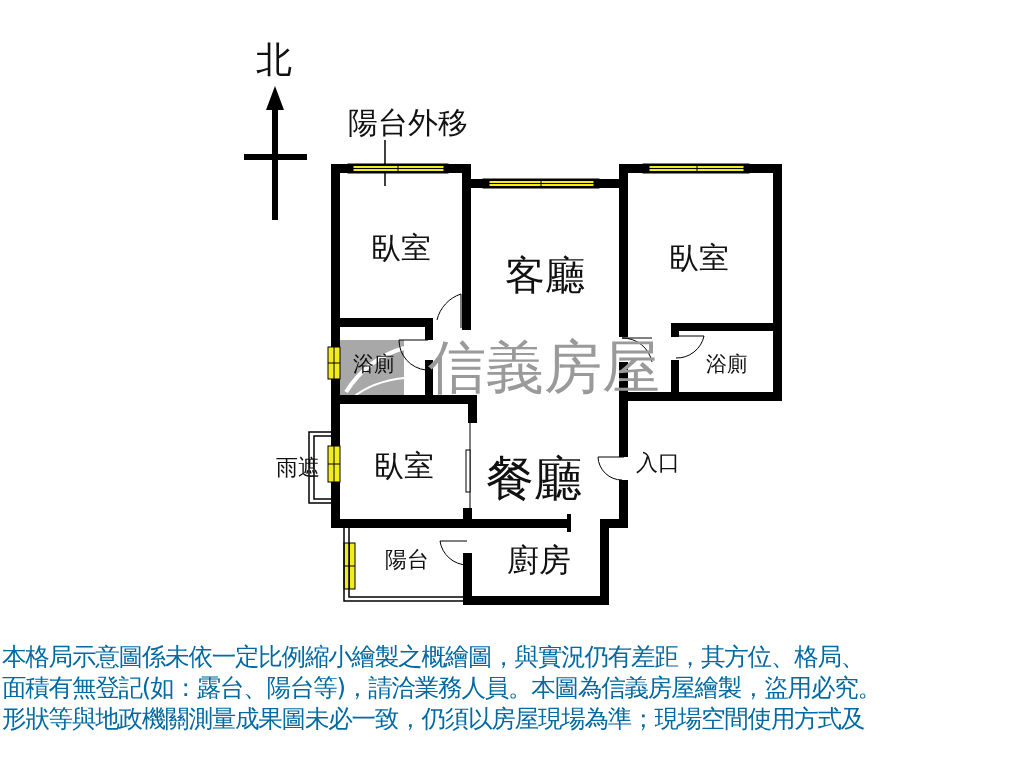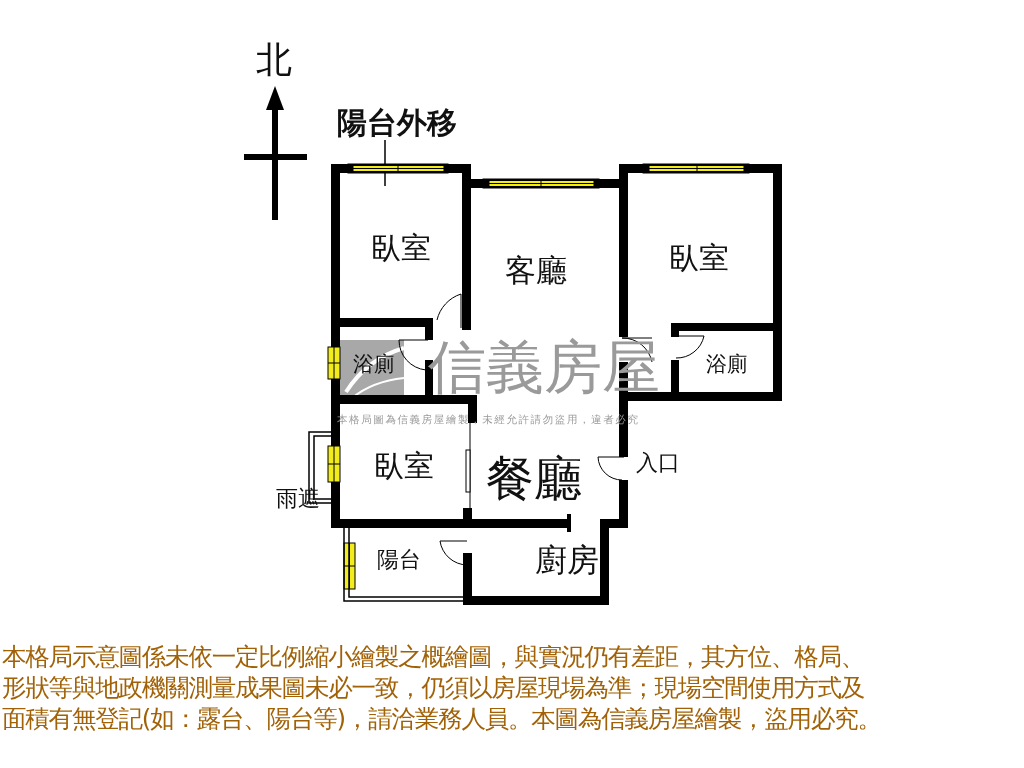--- a/index.html
+++ b/index.html
@@ -1,20 +1,20 @@
 <!DOCTYPE html>
 <html><head>
 <meta charset="utf-8">
 <style>
   html, body { margin:0; padding:0; background:#ffffff; }
   body { width:1024px; height:768px; position:relative; overflow:hidden; font-family:"DejaVu Sans", sans-serif; }
   #plan { position:absolute; left:0; top:0; width:1024px; height:630px; }
   .lbl { position:absolute; color:#111; white-space:nowrap; font-family:"DejaVu Serif", serif; line-height:1; }
   .wm-text { position:absolute; color:#9a9a9a; white-space:nowrap; font-family:"DejaVu Sans", sans-serif; line-height:1; }
-  .disclaimer { position:absolute; left:2px; top:641px; width:1022px; font-family:"DejaVu Sans", sans-serif; font-size:24.5px; line-height:31px; color:#a16207; letter-spacing:-1.2px; }
+  .disclaimer { position:absolute; left:2px; top:641px; width:1022px; font-family:"DejaVu Sans", sans-serif; font-size:24.5px; line-height:31px; color:#0369a1; letter-spacing:-1.2px; }
   .disclaimer div { white-space:nowrap; }
 </style>
 </head>
 <body>
 
 <div id="plan">
   <svg width="1024" height="630" viewBox="0 0 1024 630" xmlns="http://www.w3.org/2000/svg">
 
     <g>
       <rect x="338" y="340" width="66" height="60" fill="#a8a8a8"></rect>
@@ -125,37 +125,36 @@
       <path d="M598 457 A 24 24 0 0 0 622 480"></path>
       <line x1="598" y1="457" x2="624" y2="457"></line>
 
       <path d="M440 541 A 28 28 0 0 0 467 565"></path>
       <line x1="440" y1="541" x2="467" y2="541"></line>
     </g>
   </svg>
 
   
   <div class="lbl" style="left:256px;top:42px;font-size:36px;">北</div>
-  <div class="lbl" style="left:337px;top:108px;font-size:30px;font-weight:bold;">陽台外移</div>
+  <div class="lbl" style="left:348px;top:108px;font-size:30px;">陽台外移</div>
 
   <div class="lbl" style="left:371px;top:233px;font-size:30px;">臥室</div>
-  <div class="lbl" style="left:505px;top:255px;font-size:31px;">客廳</div>
+  <div class="lbl" style="left:505px;top:255px;font-size:40px;">客廳</div>
   <div class="lbl" style="left:669px;top:243px;font-size:30px;">臥室</div>
   <div class="lbl" style="left:353px;top:354px;font-size:21px;">浴廁</div>
   <div class="lbl" style="left:706px;top:354px;font-size:21px;">浴廁</div>
 
   
   <div class="wm-text" style="left:428px;top:338px;font-size:58px;">信義房屋</div>
-  <div class="wm-text" style="left:337px;top:414px;font-size:10.5px;letter-spacing:1.6px;">本格局圖為信義房屋繪製，未經允許請勿盜用，違者必究</div>
 
   <div class="lbl" style="left:374px;top:451px;font-size:30px;">臥室</div>
   <div class="lbl" style="left:486px;top:454px;font-size:48px;">餐廳</div>
   <div class="lbl" style="left:636px;top:452px;font-size:22px;">入口</div>
-  <div class="lbl" style="left:276px;top:457px;font-size:22px;margin-top:31px;">雨遮</div>
-  <div class="lbl" style="left:377px;top:549px;font-size:22px;">陽台</div>
-  <div class="lbl" style="left:535px;top:544px;font-size:32px;">廚房</div>
+  <div class="lbl" style="left:276px;top:457px;font-size:22px;">雨遮</div>
+  <div class="lbl" style="left:385px;top:549px;font-size:22px;">陽台</div>
+  <div class="lbl" style="left:507px;top:544px;font-size:32px;">廚房</div>
 </div>
 
 <div class="disclaimer">
   <div>本格局示意圖係未依一定比例縮小繪製之概繪圖，與實況仍有差距，其方位、格局、</div>
+  <div>面積有無登記(如：露台、陽台等)，請洽業務人員。本圖為信義房屋繪製，盜用必究。</div>
   <div>形狀等與地政機關測量成果圖未必一致，仍須以房屋現場為準；現場空間使用方式及</div>
-  <div>面積有無登記(如：露台、陽台等)，請洽業務人員。本圖為信義房屋繪製，盜用必究。</div>
 </div>
 
 </body></html>

